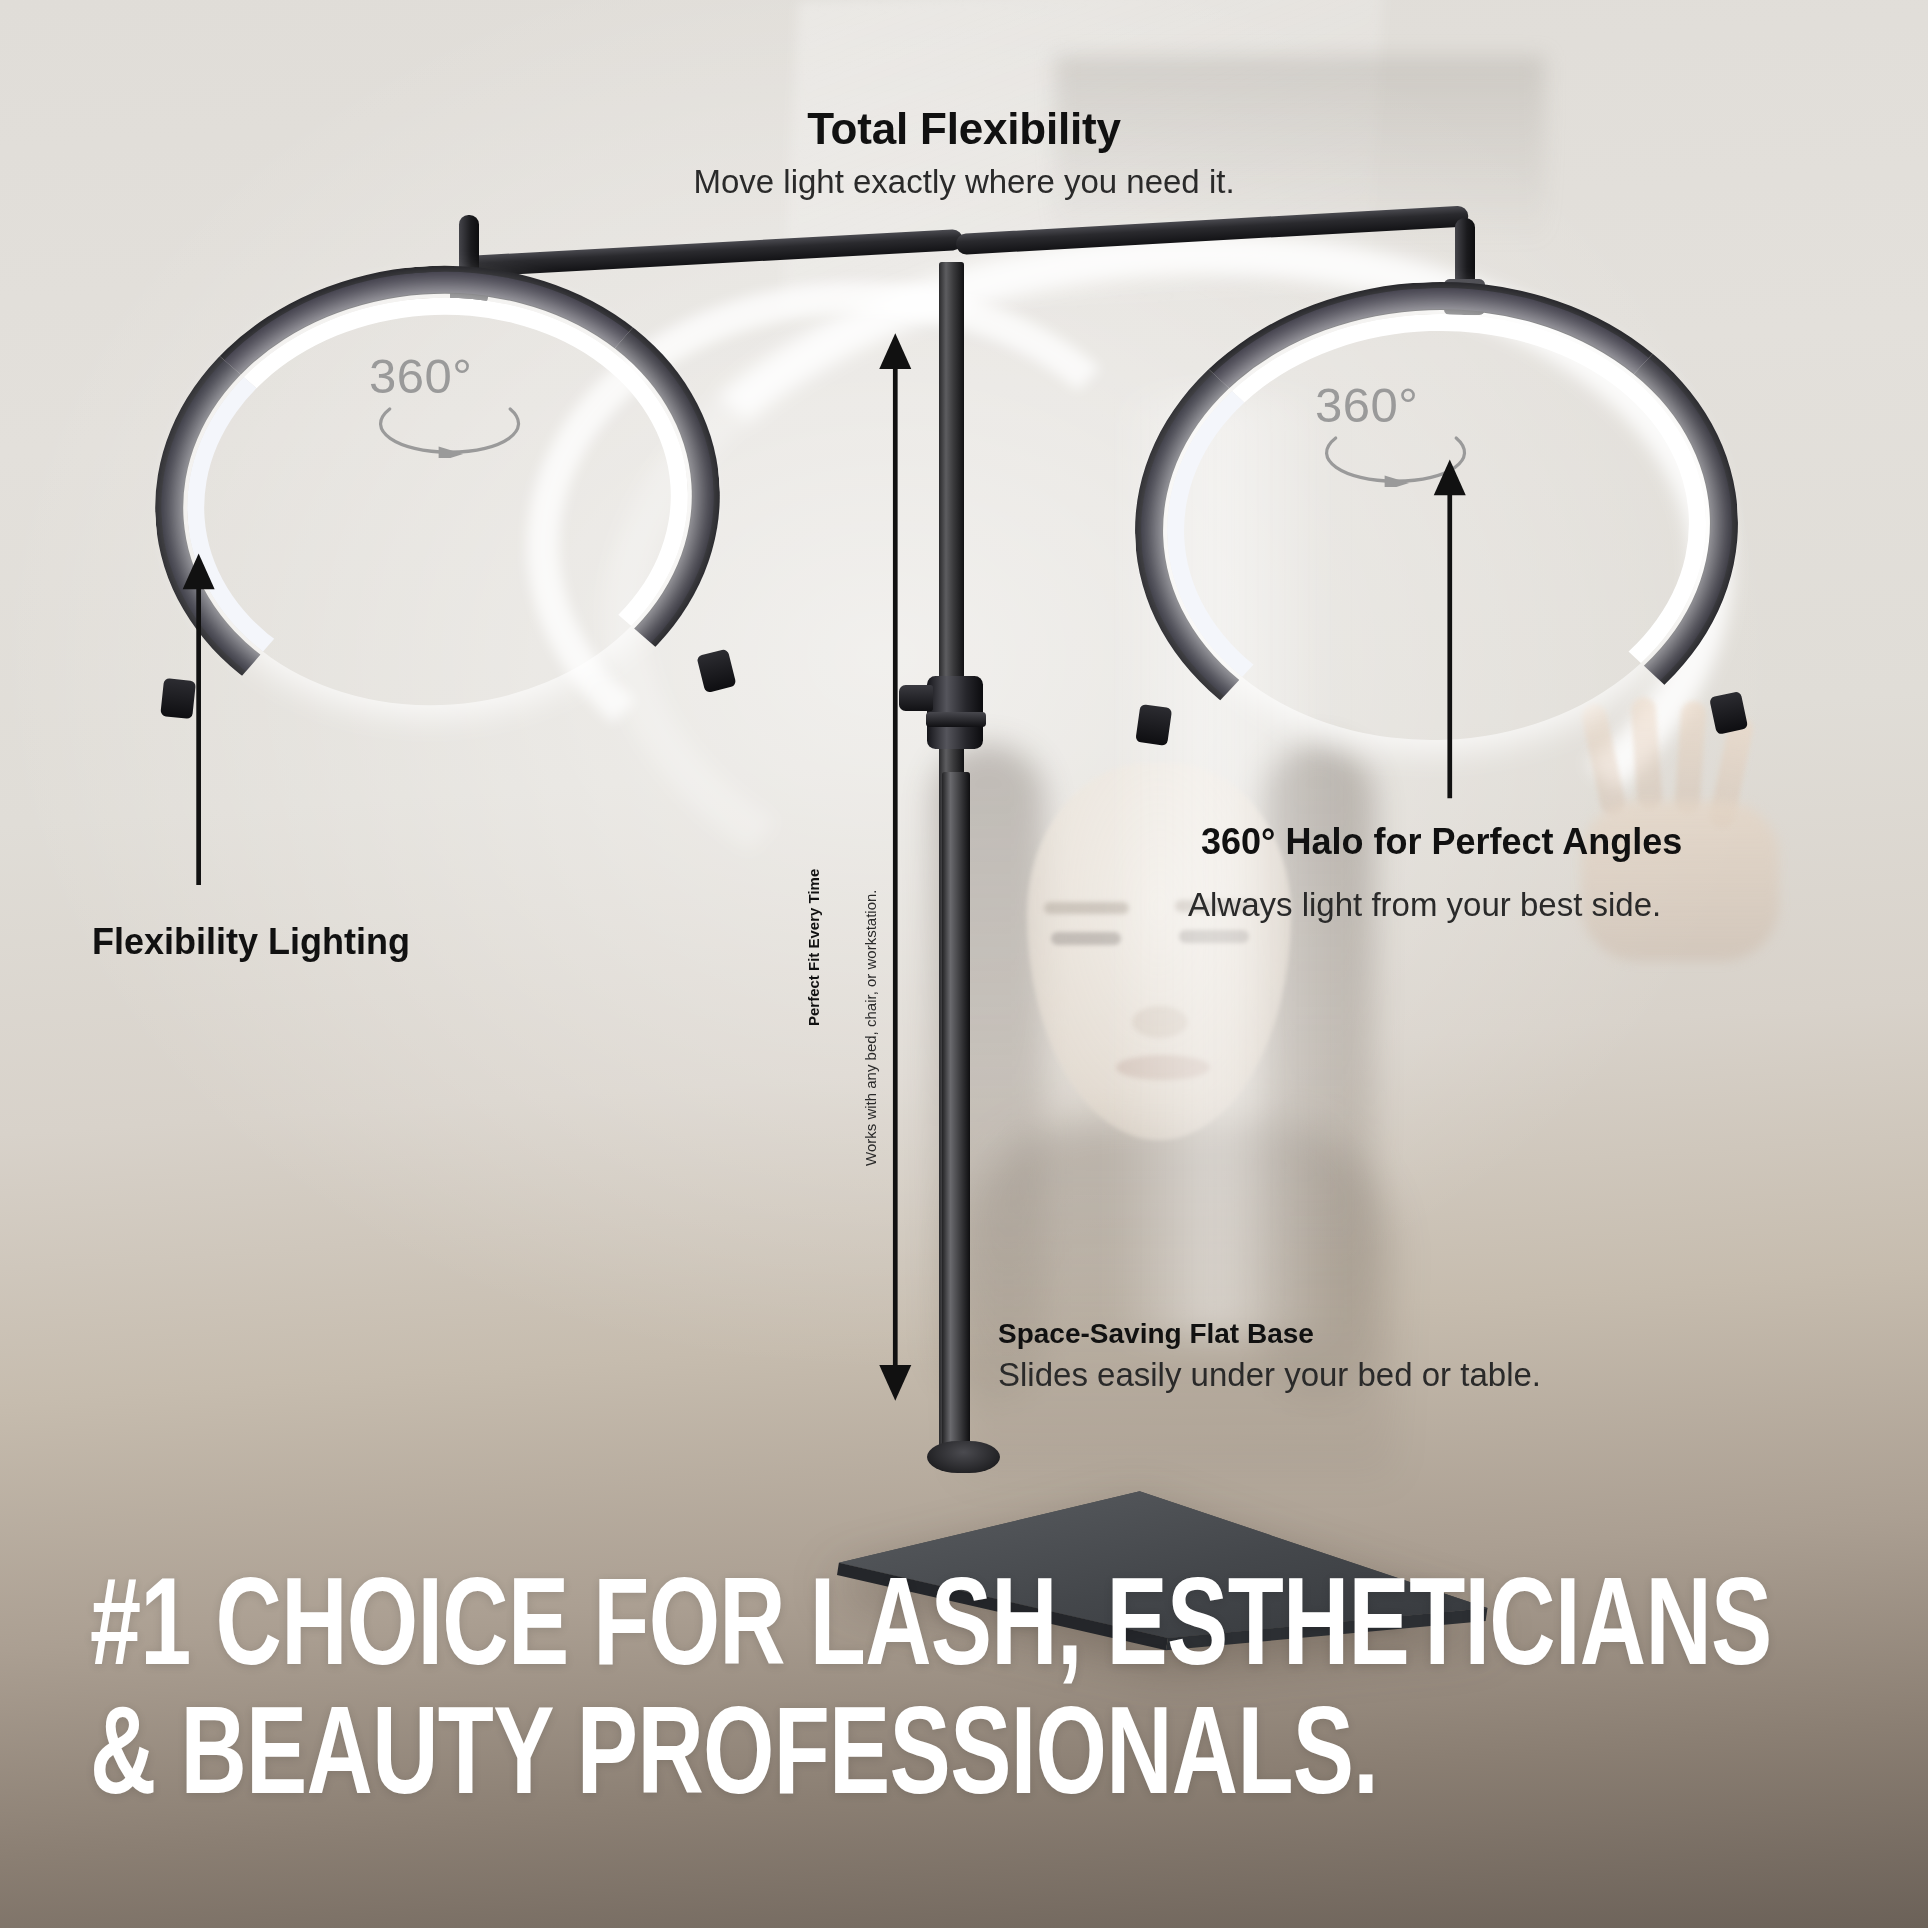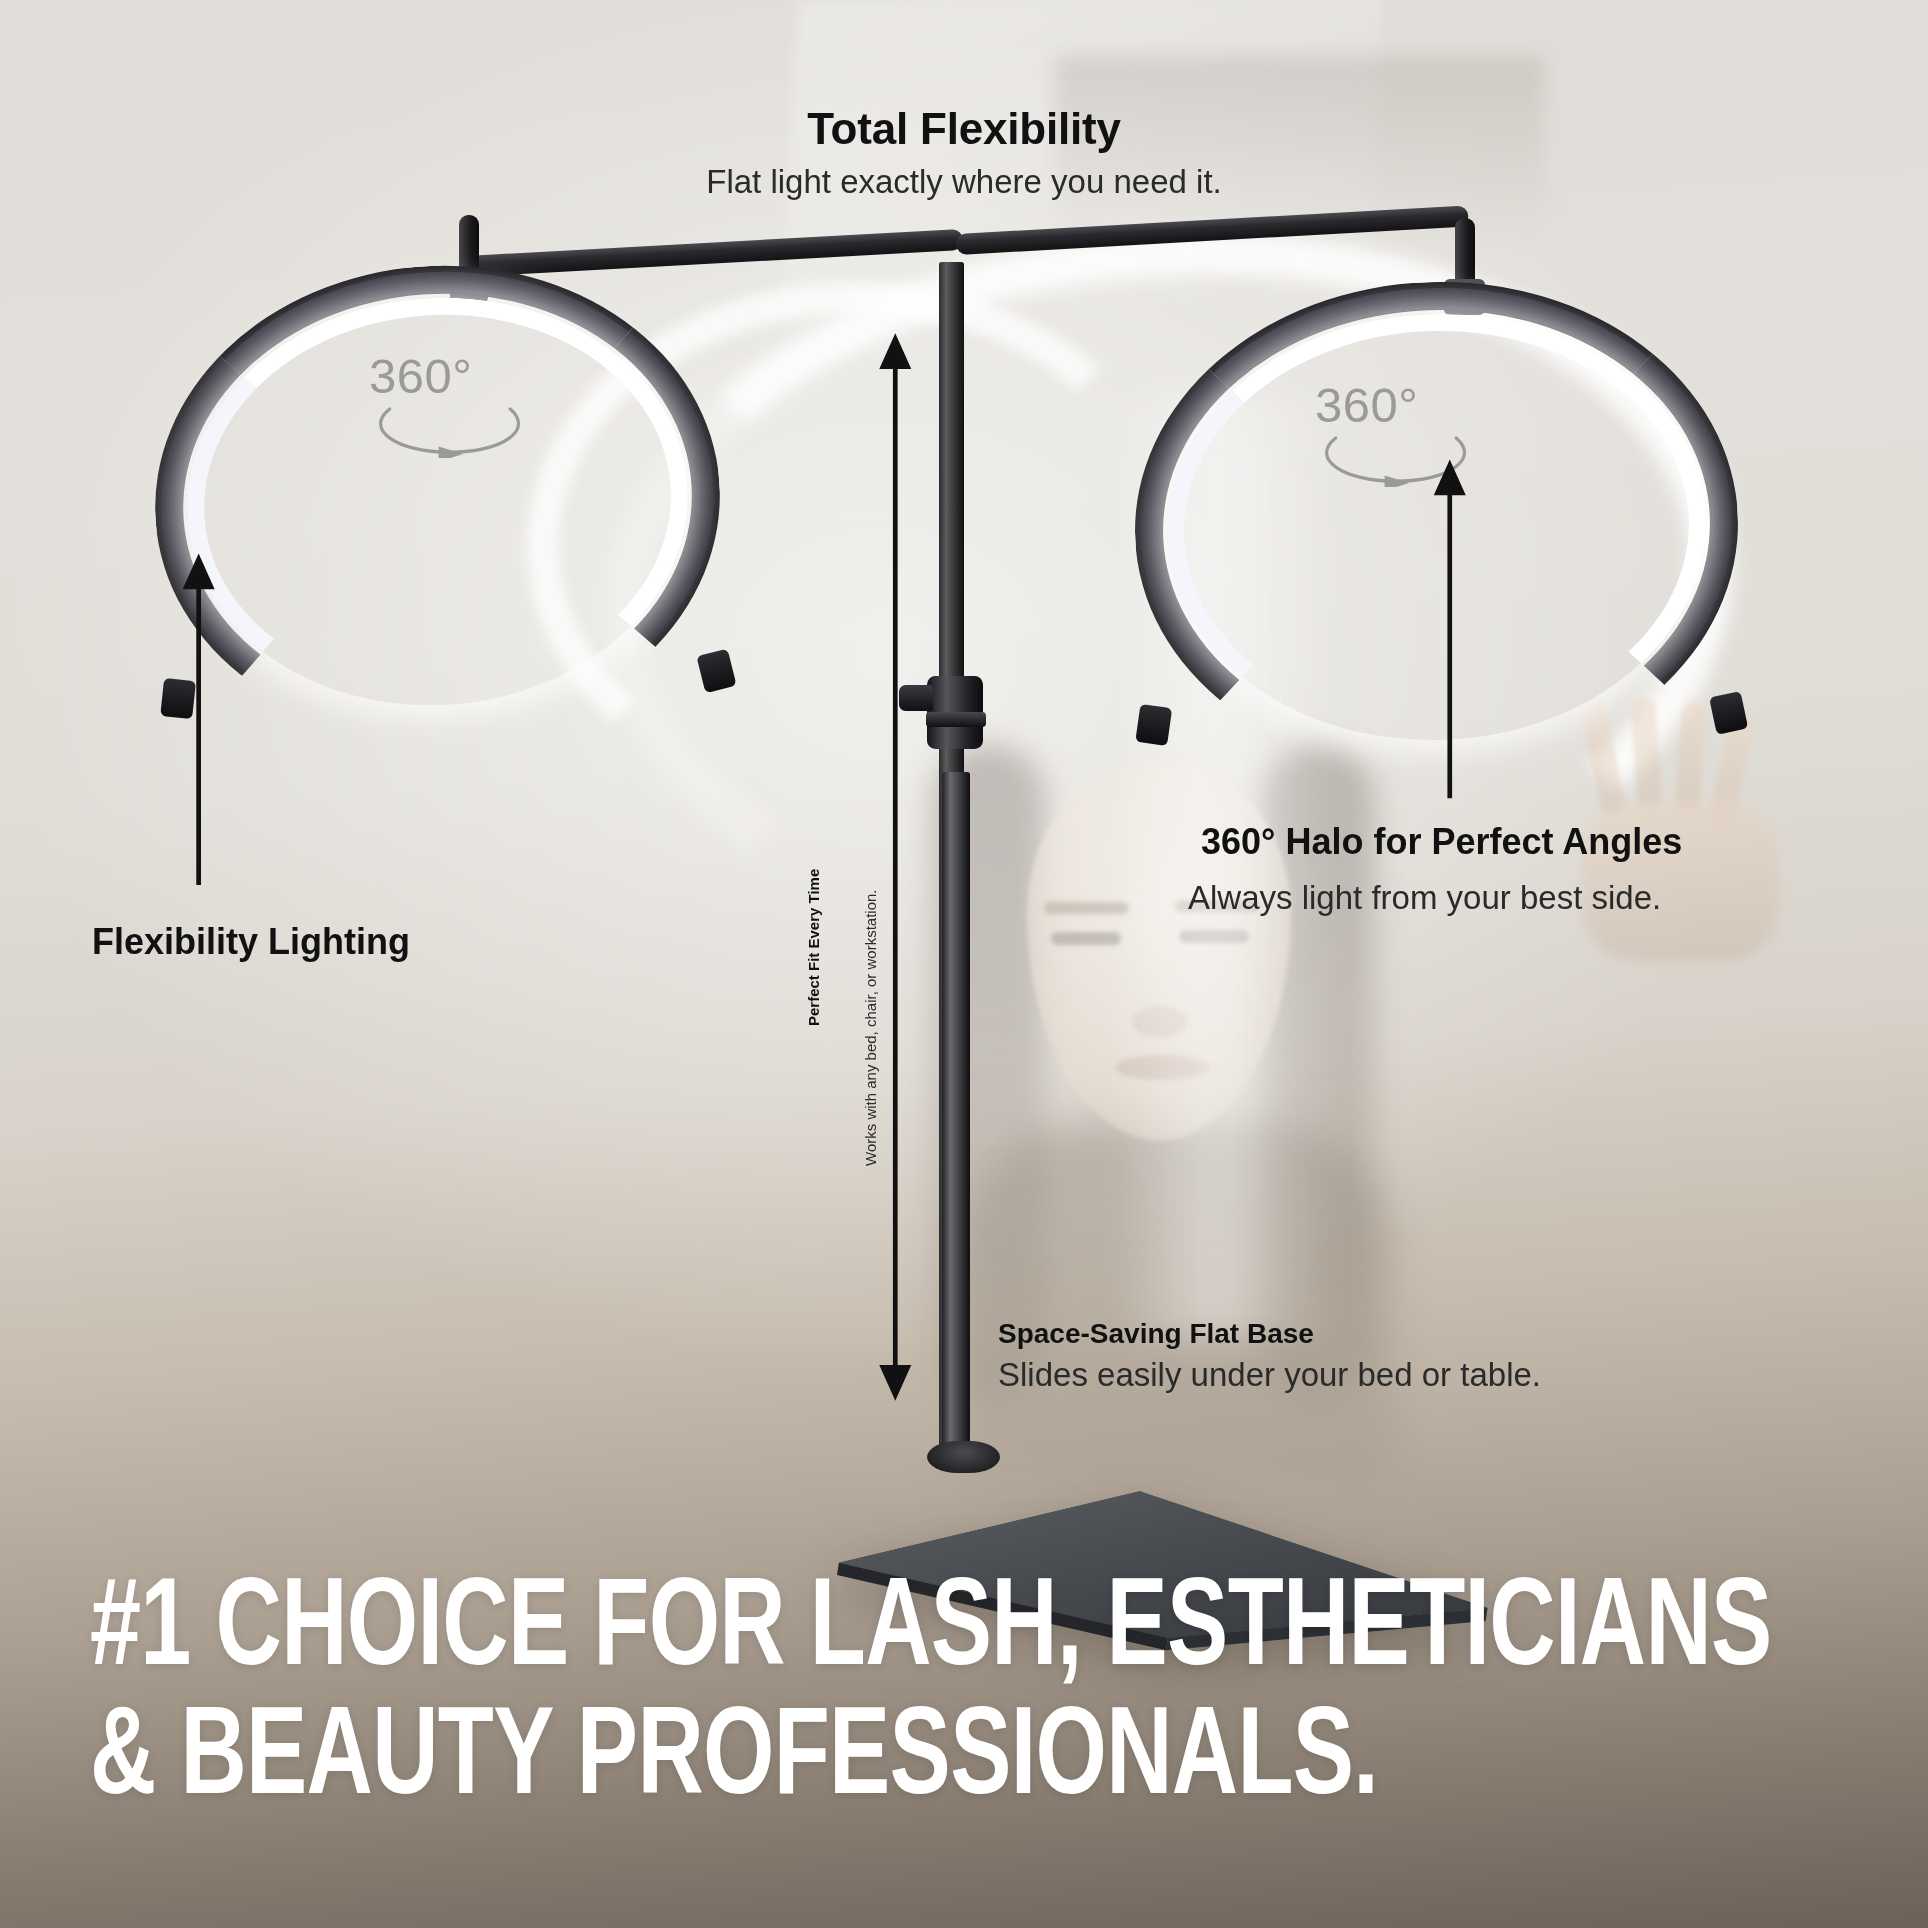--- a/index.html
+++ b/index.html
@@ -195,21 +195,21 @@
   #cap-top{ position:absolute; left:0; top:104px; width:1928px; text-align:center; }
   #cap-top .t{ font-size:44px; letter-spacing:-0.2px; }
   #cap-top .s{ font-size:33px; margin-top:9.4px; }
 
   #cap-left{ position:absolute; left:92px; top:921px; width:584px; }
   #cap-left .t{ font-size:36px; }
   #cap-left .s{ font-size:33px; margin-top:5.6px; line-height:1.26; }
 
   #cap-right{ position:absolute; left:1188px; top:821px; width:716px; }
   #cap-right .t{ font-size:36px;margin-left:13px; }
-  #cap-right .s{ font-size:33px; margin-top:16px; }
+  #cap-right .s{ font-size:33px; margin-top:23px; }
 
   #cap-base{ position:absolute; left:998px; top:1318px; width:716px; }
   #cap-base .t{ font-size:28px; }
   #cap-base .s{ font-size:33px; margin-top:5.6px; }
   .vert-wrap{ position:absolute; left:0; top:0; }
   .vert-line{
     position:absolute; transform-origin:0 0; transform:rotate(-90deg);
     white-space:nowrap;
   }
 
@@ -346,21 +346,21 @@
 
     <g>
       <line x1="951" y1="370" x2="951" y2="1472" stroke="#111" stroke-width="5"></line>
       <polygon points="951,354 968,392 934,392" fill="#111"></polygon>
       <polygon points="951,1488 968,1450 934,1450" fill="#111"></polygon>
     </g>
   </svg>
 
   <div id="cap-top">
     <div class="t cap-title">Total Flexibility</div>
-    <div class="s cap-sub">Flat light exactly where you need it.</div>
+    <div class="s cap-sub">Move light exactly where you need it.</div>
   </div>
 
   <div id="cap-left">
     <div class="t cap-title">Flexibility Lighting</div>
   </div>
 
   <div id="cap-right">
     <div class="t cap-title">360° Halo for Perfect Angles</div>
     <div class="s cap-sub">Always light from your best side.</div>
   </div>

